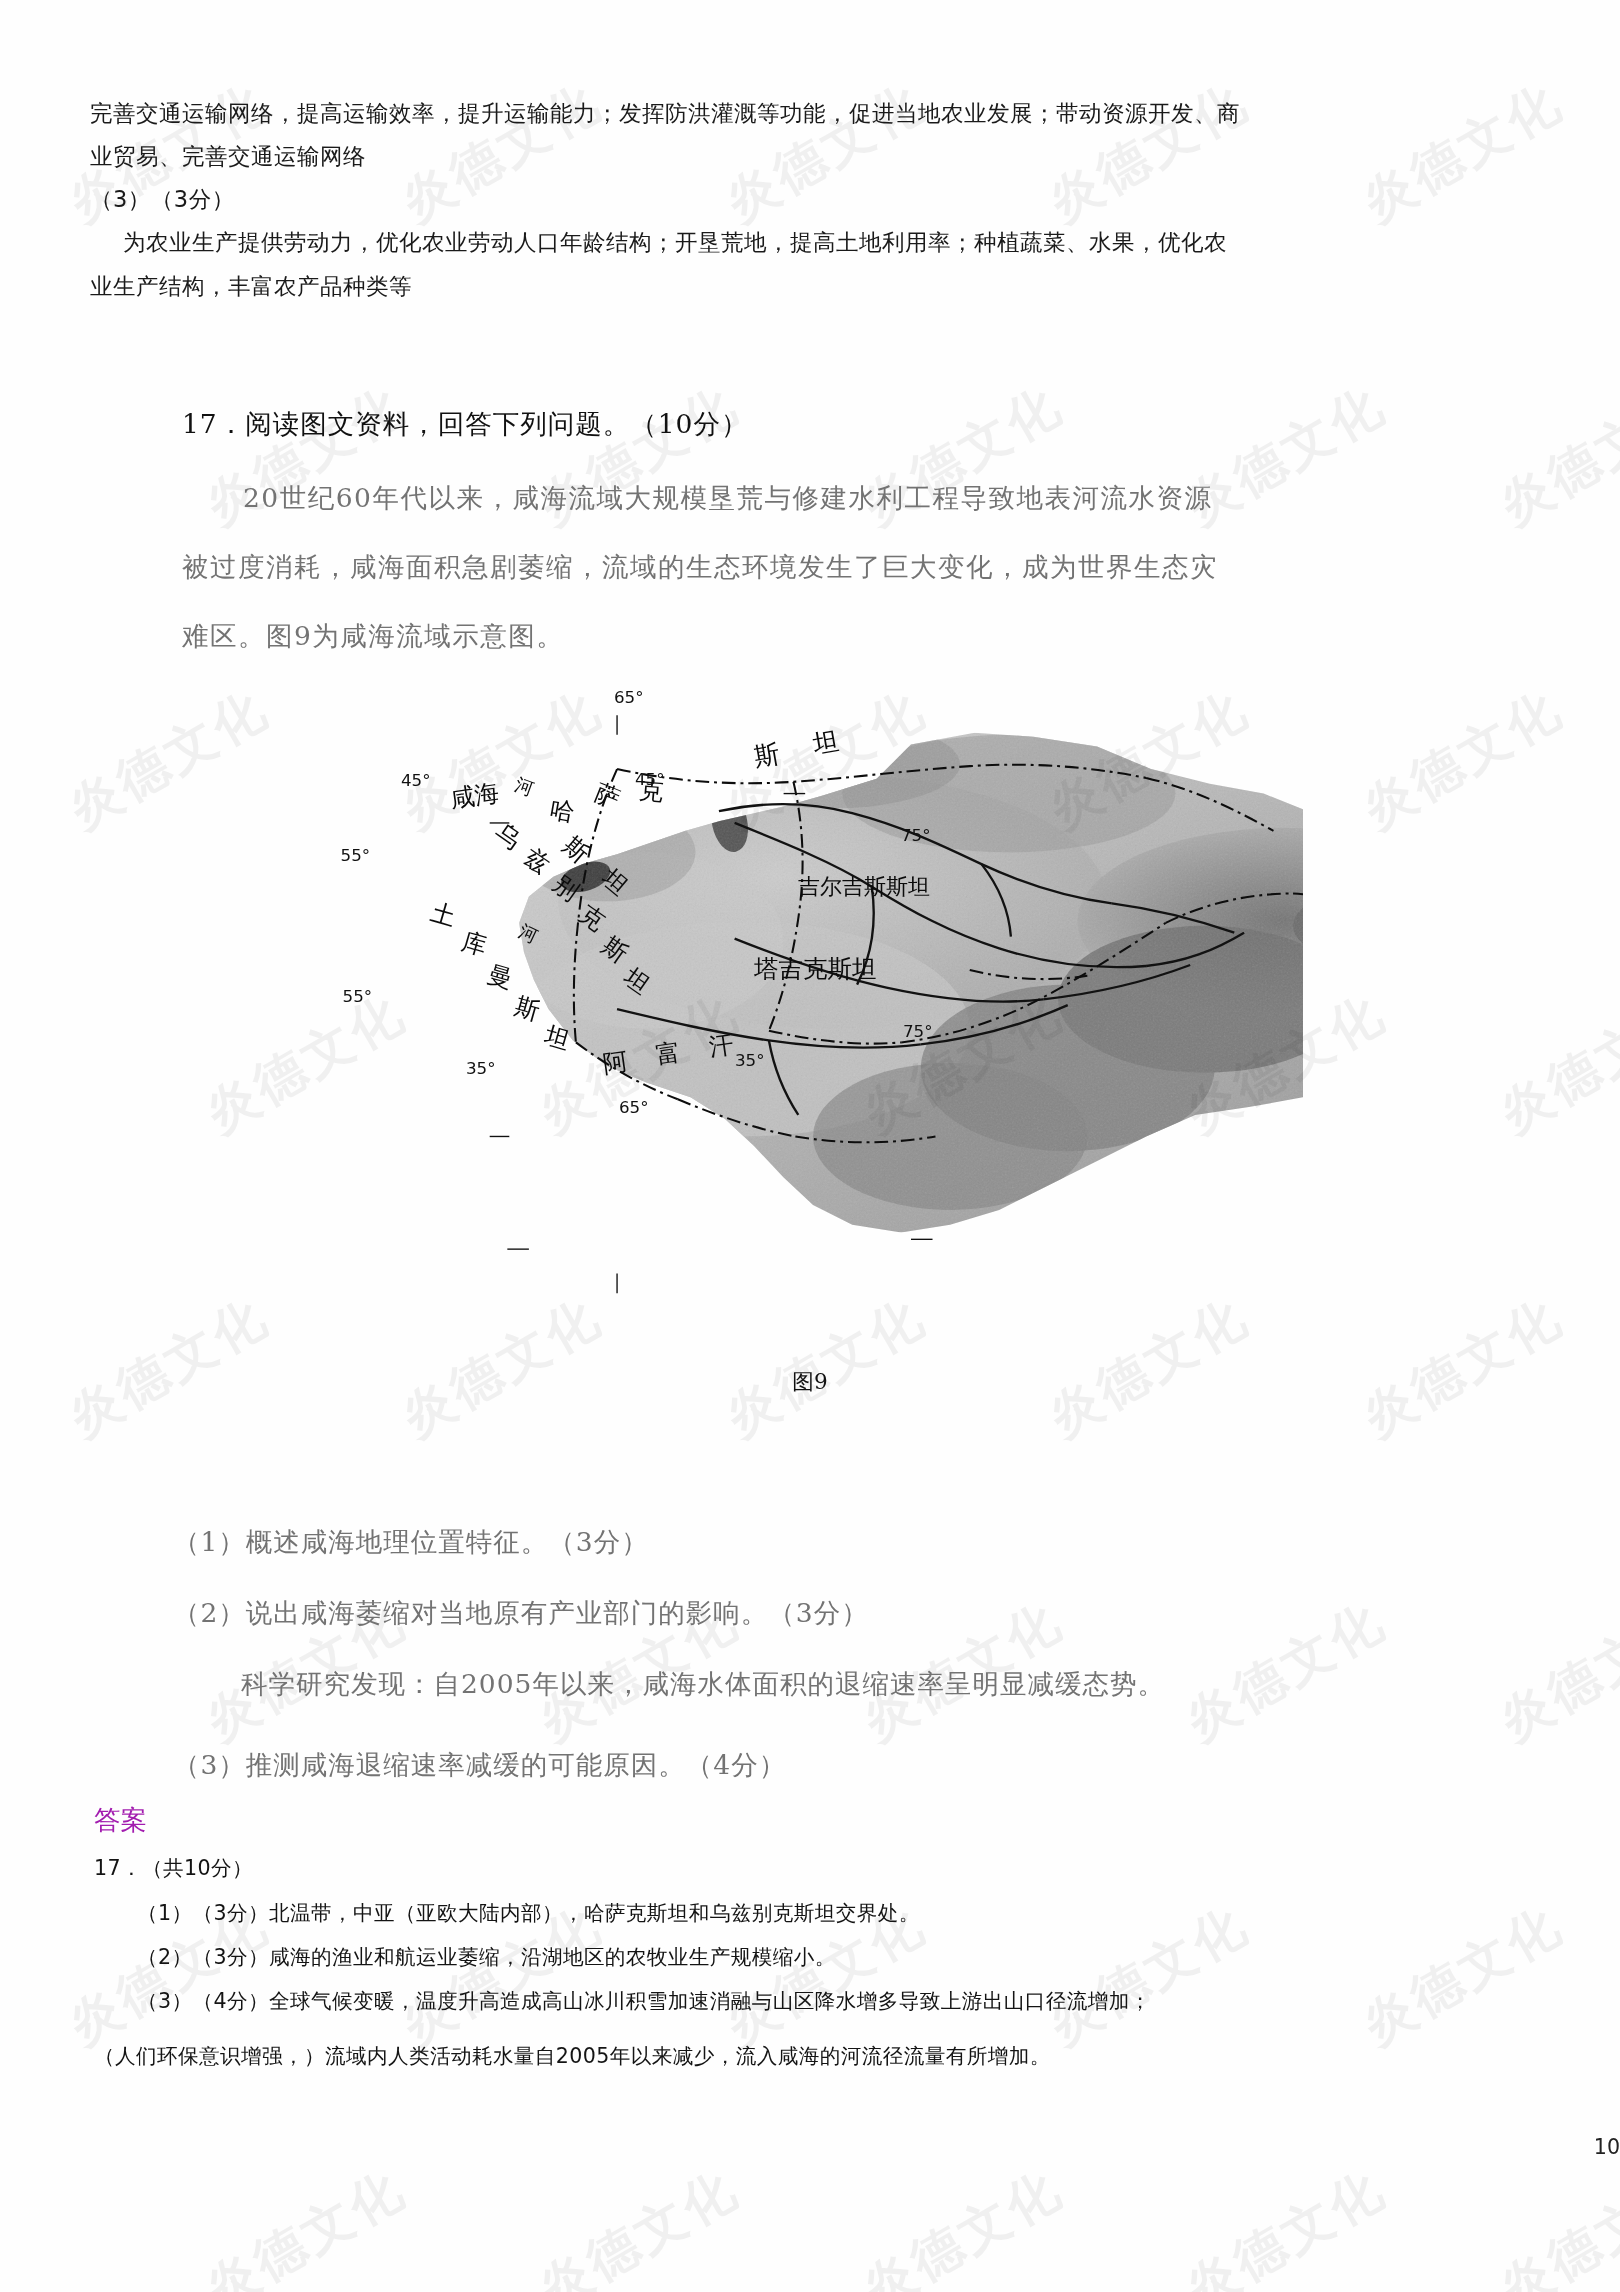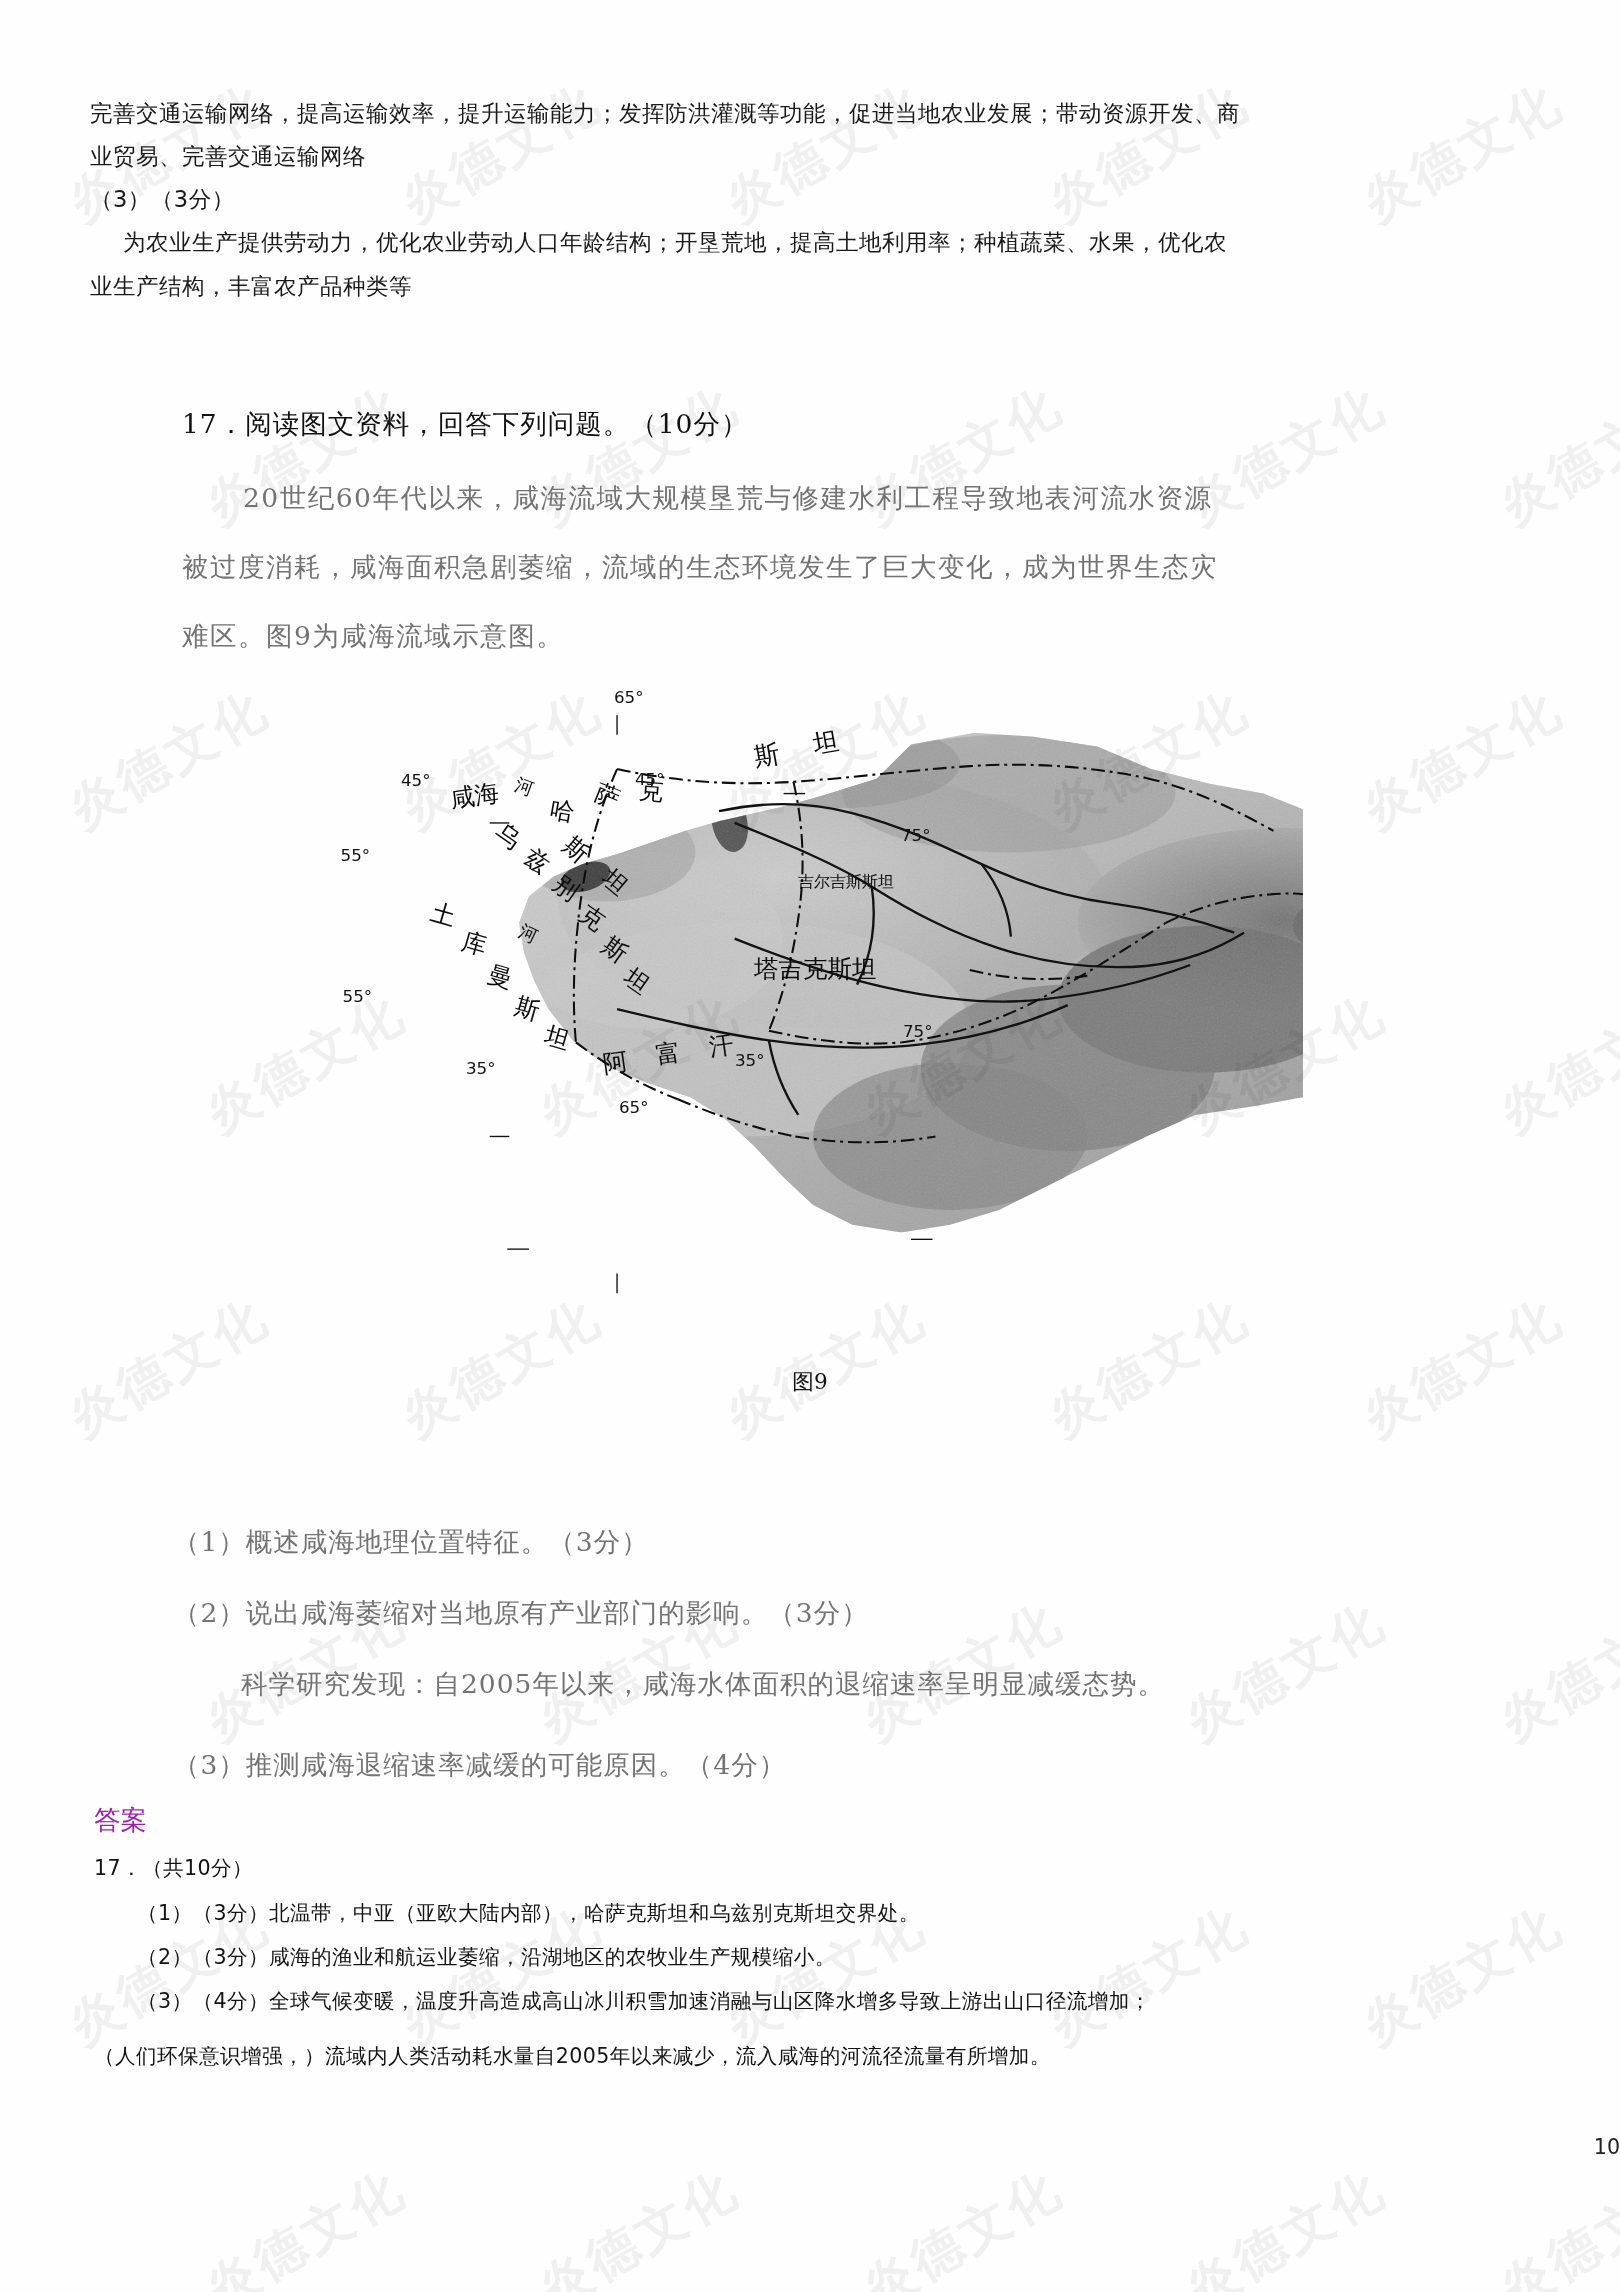--- a/index.html
+++ b/index.html
@@ -302,21 +302,21 @@
         <div class="maplabel" style="left: 202px; top: 168px; font-size: 24.5px; transform: rotate(35deg);">兹</div>
         <div class="maplabel" style="left: 231px; top: 195px; font-size: 24.5px; transform: rotate(35deg);">别</div>
         <div class="maplabel" style="left: 257px; top: 225px; font-size: 24.5px; transform: rotate(35deg);">克</div>
         <div class="maplabel" style="left: 280px; top: 257px; font-size: 24.5px; transform: rotate(35deg);">斯</div>
         <div class="maplabel" style="left: 302px; top: 288px; font-size: 24.5px; transform: rotate(35deg);">坦</div>
         <div class="maplabel" style="left: 108px; top: 222px; font-size: 24.5px; transform: rotate(16deg);">土</div>
         <div class="maplabel" style="left: 139px; top: 251px; font-size: 24.5px; transform: rotate(16deg);">库</div>
         <div class="maplabel" style="left: 165px; top: 284px; font-size: 24.5px; transform: rotate(16deg);">曼</div>
         <div class="maplabel" style="left: 192px; top: 316px; font-size: 24.5px; transform: rotate(16deg);">斯</div>
         <div class="maplabel" style="left: 222px; top: 345px; font-size: 24.5px; transform: rotate(16deg);">坦</div>
-        <div class="maplabel" style="left: 475px; top: 196px; font-size: 16px; transform: rotate(0deg);">吉尔吉斯斯坦</div>
+        <div class="maplabel" style="left: 475px; top: 196px; font-size: 22px; transform: rotate(0deg);">吉尔吉斯斯坦</div>
         <div class="maplabel" style="left: 431px; top: 276px; font-size: 24.5px; transform: rotate(0deg);">塔吉克斯坦</div>
         <div class="maplabel" style="left: 280px; top: 370px; font-size: 24.5px; transform: rotate(-8deg);">阿</div>
         <div class="maplabel" style="left: 333px; top: 361px; font-size: 24.5px; transform: rotate(-8deg);">富</div>
         <div class="maplabel" style="left: 386px; top: 353px; font-size: 24.5px; transform: rotate(-8deg);">汗</div>
         <div class="maplabel" style="left: 192px; top: 98px; font-size: 18.6px; transform: rotate(20deg);">河</div>
         <div class="maplabel" style="left: 196px; top: 245px; font-size: 18.6px; transform: rotate(25deg);">河</div>
         <div class="coordlabel" style="left: 291px; top: 10.8px;">65°</div>
         <div class="coordlabel" style="left: 78px; top: 94px;">45°</div>
         <div class="coordlabel" style="left: 312px; top: 93px;">45°</div>
         <div class="coordlabel" style="left: 578px; top: 149px;">75°</div>

